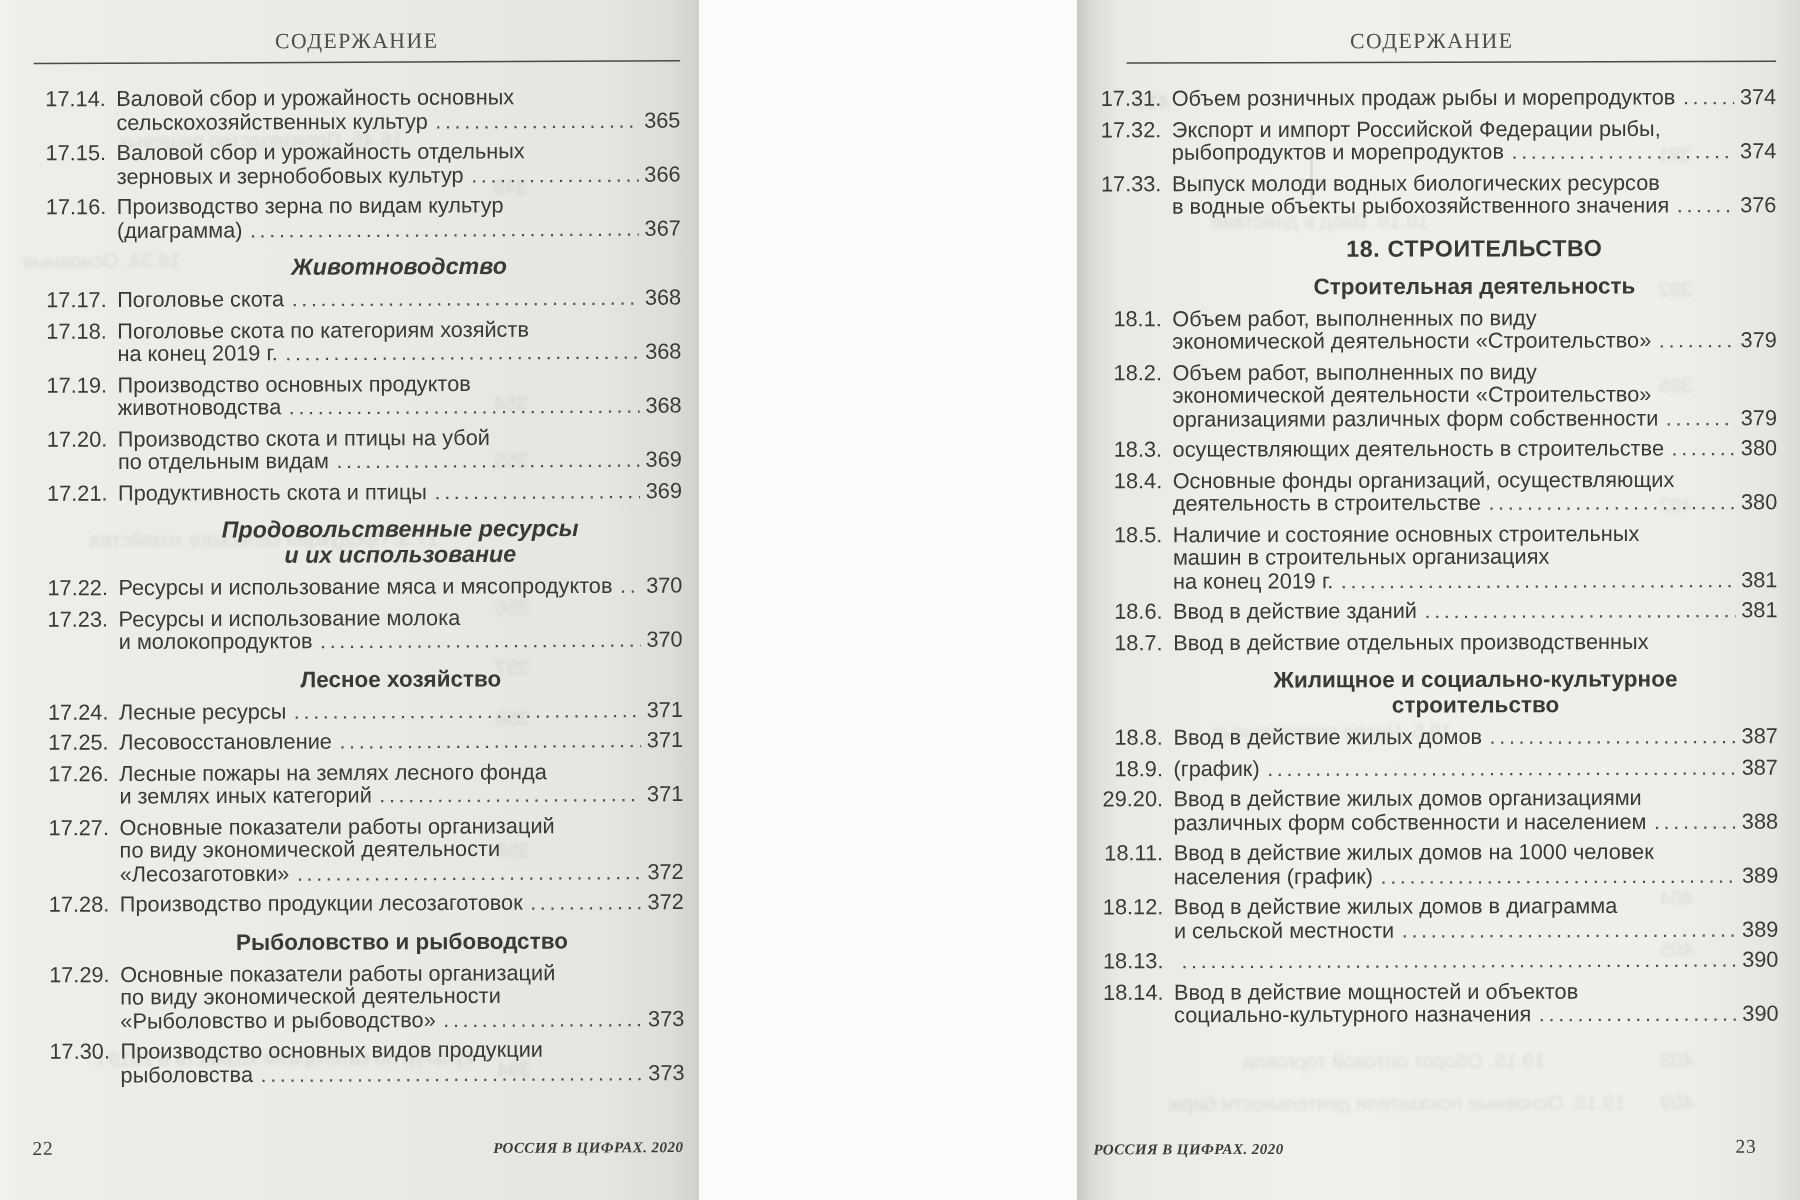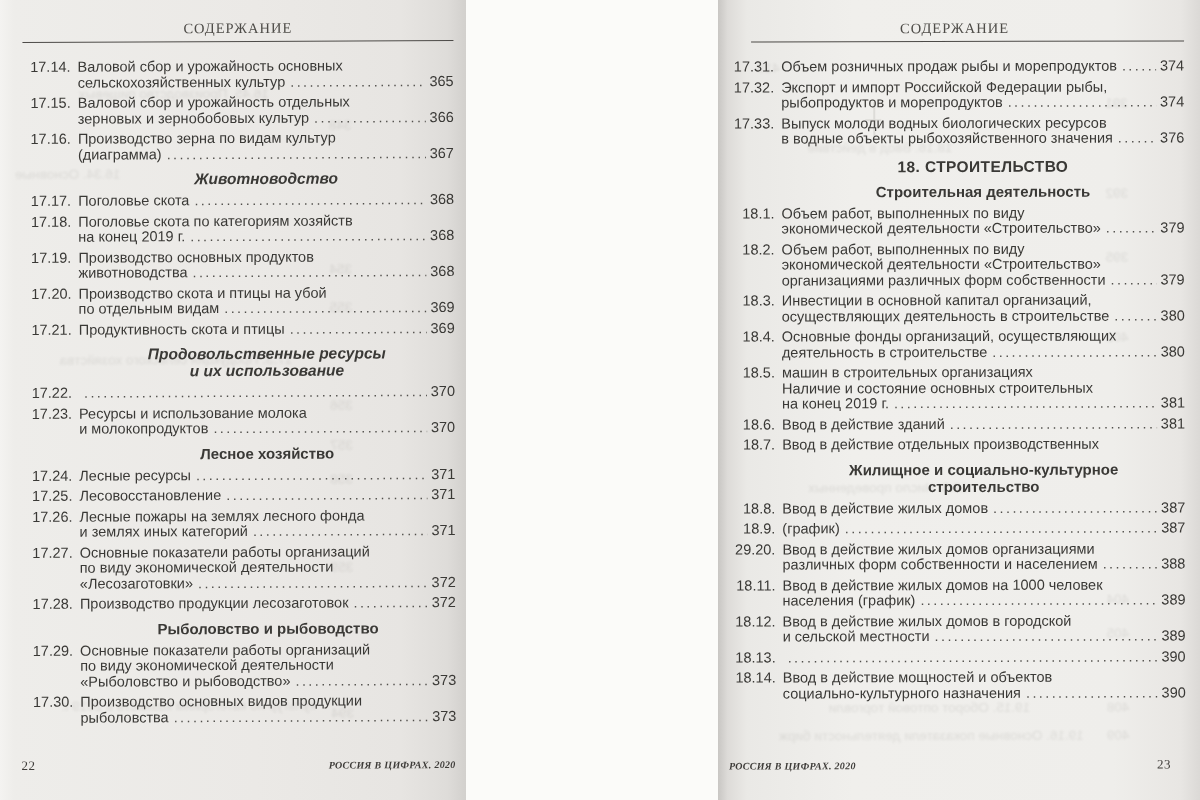--- a/index.html
+++ b/index.html
@@ -169,20 +169,21 @@
           </span>
         </div>
         <div class="heading italic">
           <div class="hline">Продовольственные ресурсы</div>
           <div class="hline">и их использование</div>
         </div>
         <div class="entry">
           <span class="num">17.22.</span>
           <span class="body">
             <span class="lastline">
+              <span class="txt">Ресурсы и использование мяса и мясопродуктов</span>
               <span class="dots"></span>
               <span class="pg">370</span>
             </span>
           </span>
         </div>
         <div class="entry">
           <span class="num">17.23.</span>
           <span class="body">
             <span class="line">Ресурсы и использование молока</span>
             <span class="lastline">
@@ -358,21 +359,20 @@
             <span class="lastline">
               <span class="txt">организациями различных форм собственности</span>
               <span class="dots"></span>
               <span class="pg">379</span>
             </span>
           </span>
         </div>
         <div class="entry">
           <span class="num">18.3.</span>
           <span class="body">
-            <span class="line">Инвестиции в основной капитал организаций,</span>
             <span class="lastline">
               <span class="txt">осуществляющих деятельность в строительстве</span>
               <span class="dots"></span>
               <span class="pg">380</span>
             </span>
           </span>
         </div>
         <div class="entry">
           <span class="num">18.4.</span>
           <span class="body">
@@ -380,22 +380,22 @@
             <span class="lastline">
               <span class="txt">деятельность в строительстве</span>
               <span class="dots"></span>
               <span class="pg">380</span>
             </span>
           </span>
         </div>
         <div class="entry">
           <span class="num">18.5.</span>
           <span class="body">
+            <span class="line">Наличие и состояние основных строительных</span>
             <span class="line">машин в строительных организациях</span>
-            <span class="line">Наличие и состояние основных строительных</span>
             <span class="lastline">
               <span class="txt">на конец 2019 г.</span>
               <span class="dots"></span>
               <span class="pg">381</span>
             </span>
           </span>
         </div>
         <div class="entry">
           <span class="num">18.6.</span>
           <span class="body">
@@ -454,21 +454,21 @@
             <span class="lastline">
               <span class="txt">населения (график)</span>
               <span class="dots"></span>
               <span class="pg">389</span>
             </span>
           </span>
         </div>
         <div class="entry">
           <span class="num">18.12.</span>
           <span class="body">
-            <span class="line">Ввод в действие жилых домов в городской</span>
+            <span class="line">Ввод в действие жилых домов в диаграмма</span>
             <span class="lastline">
               <span class="txt">и сельской местности</span>
               <span class="dots"></span>
               <span class="pg">389</span>
             </span>
           </span>
         </div>
         <div class="entry">
           <span class="num">18.13.</span>
           <span class="body">

